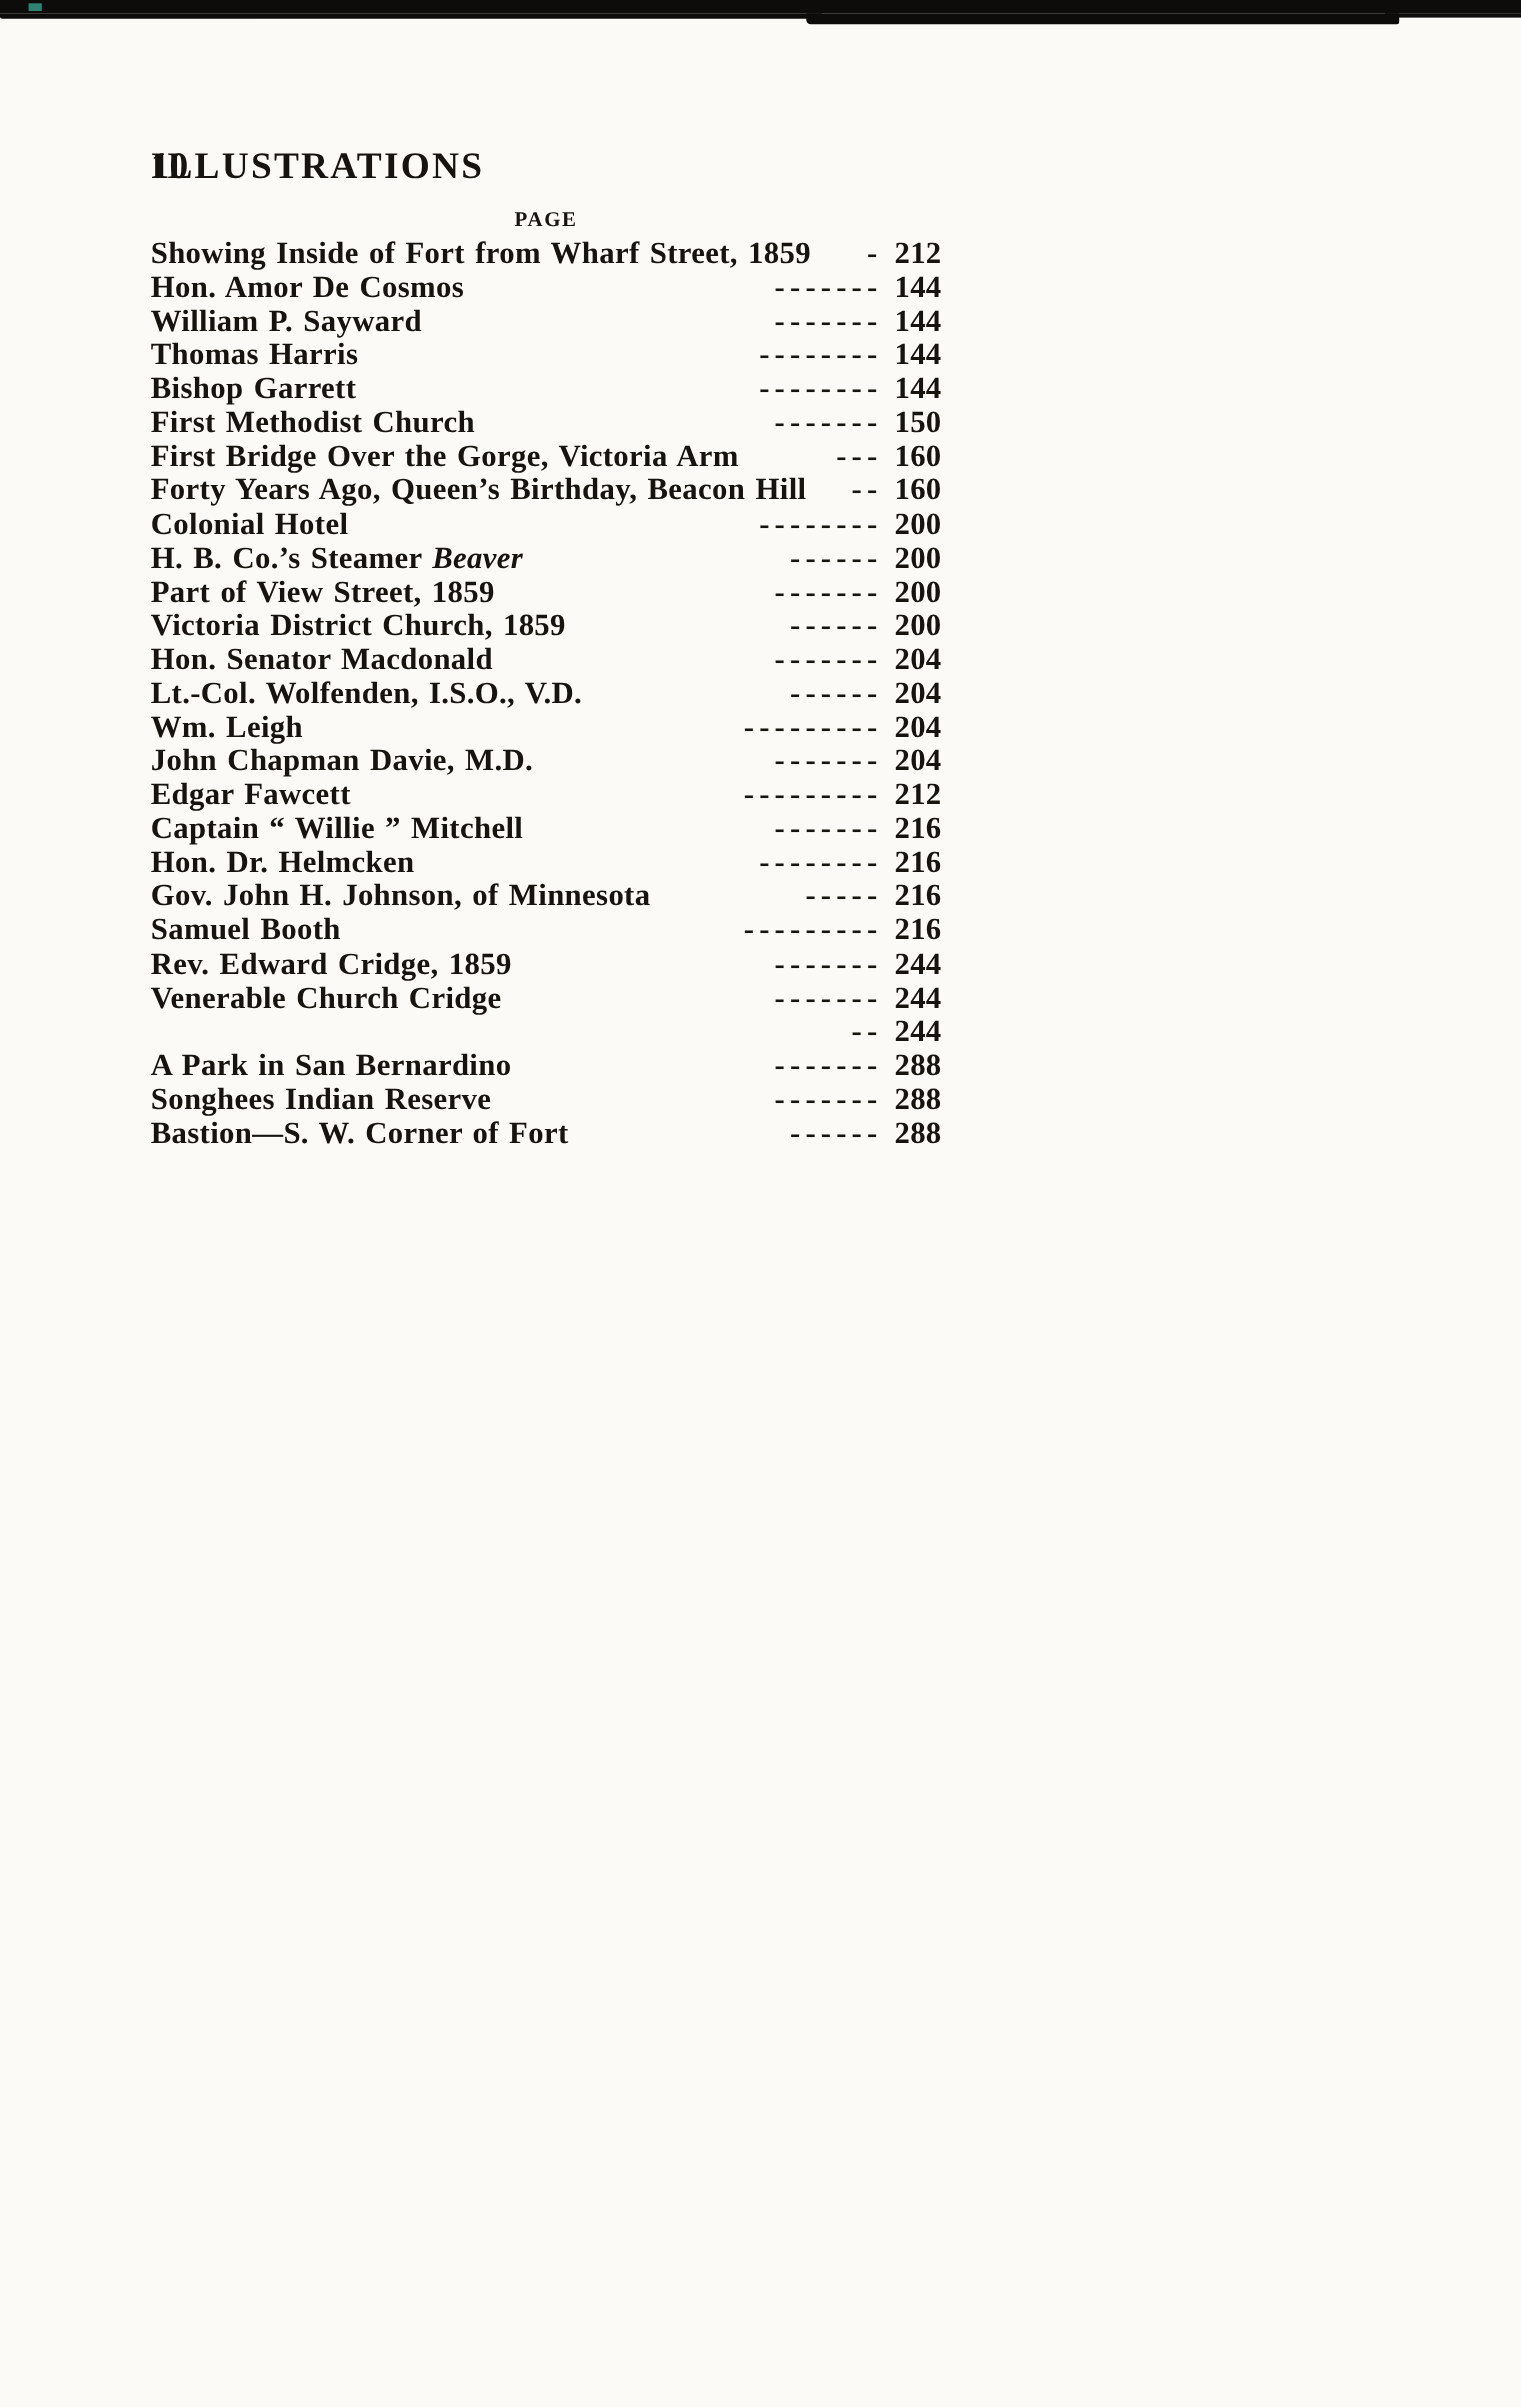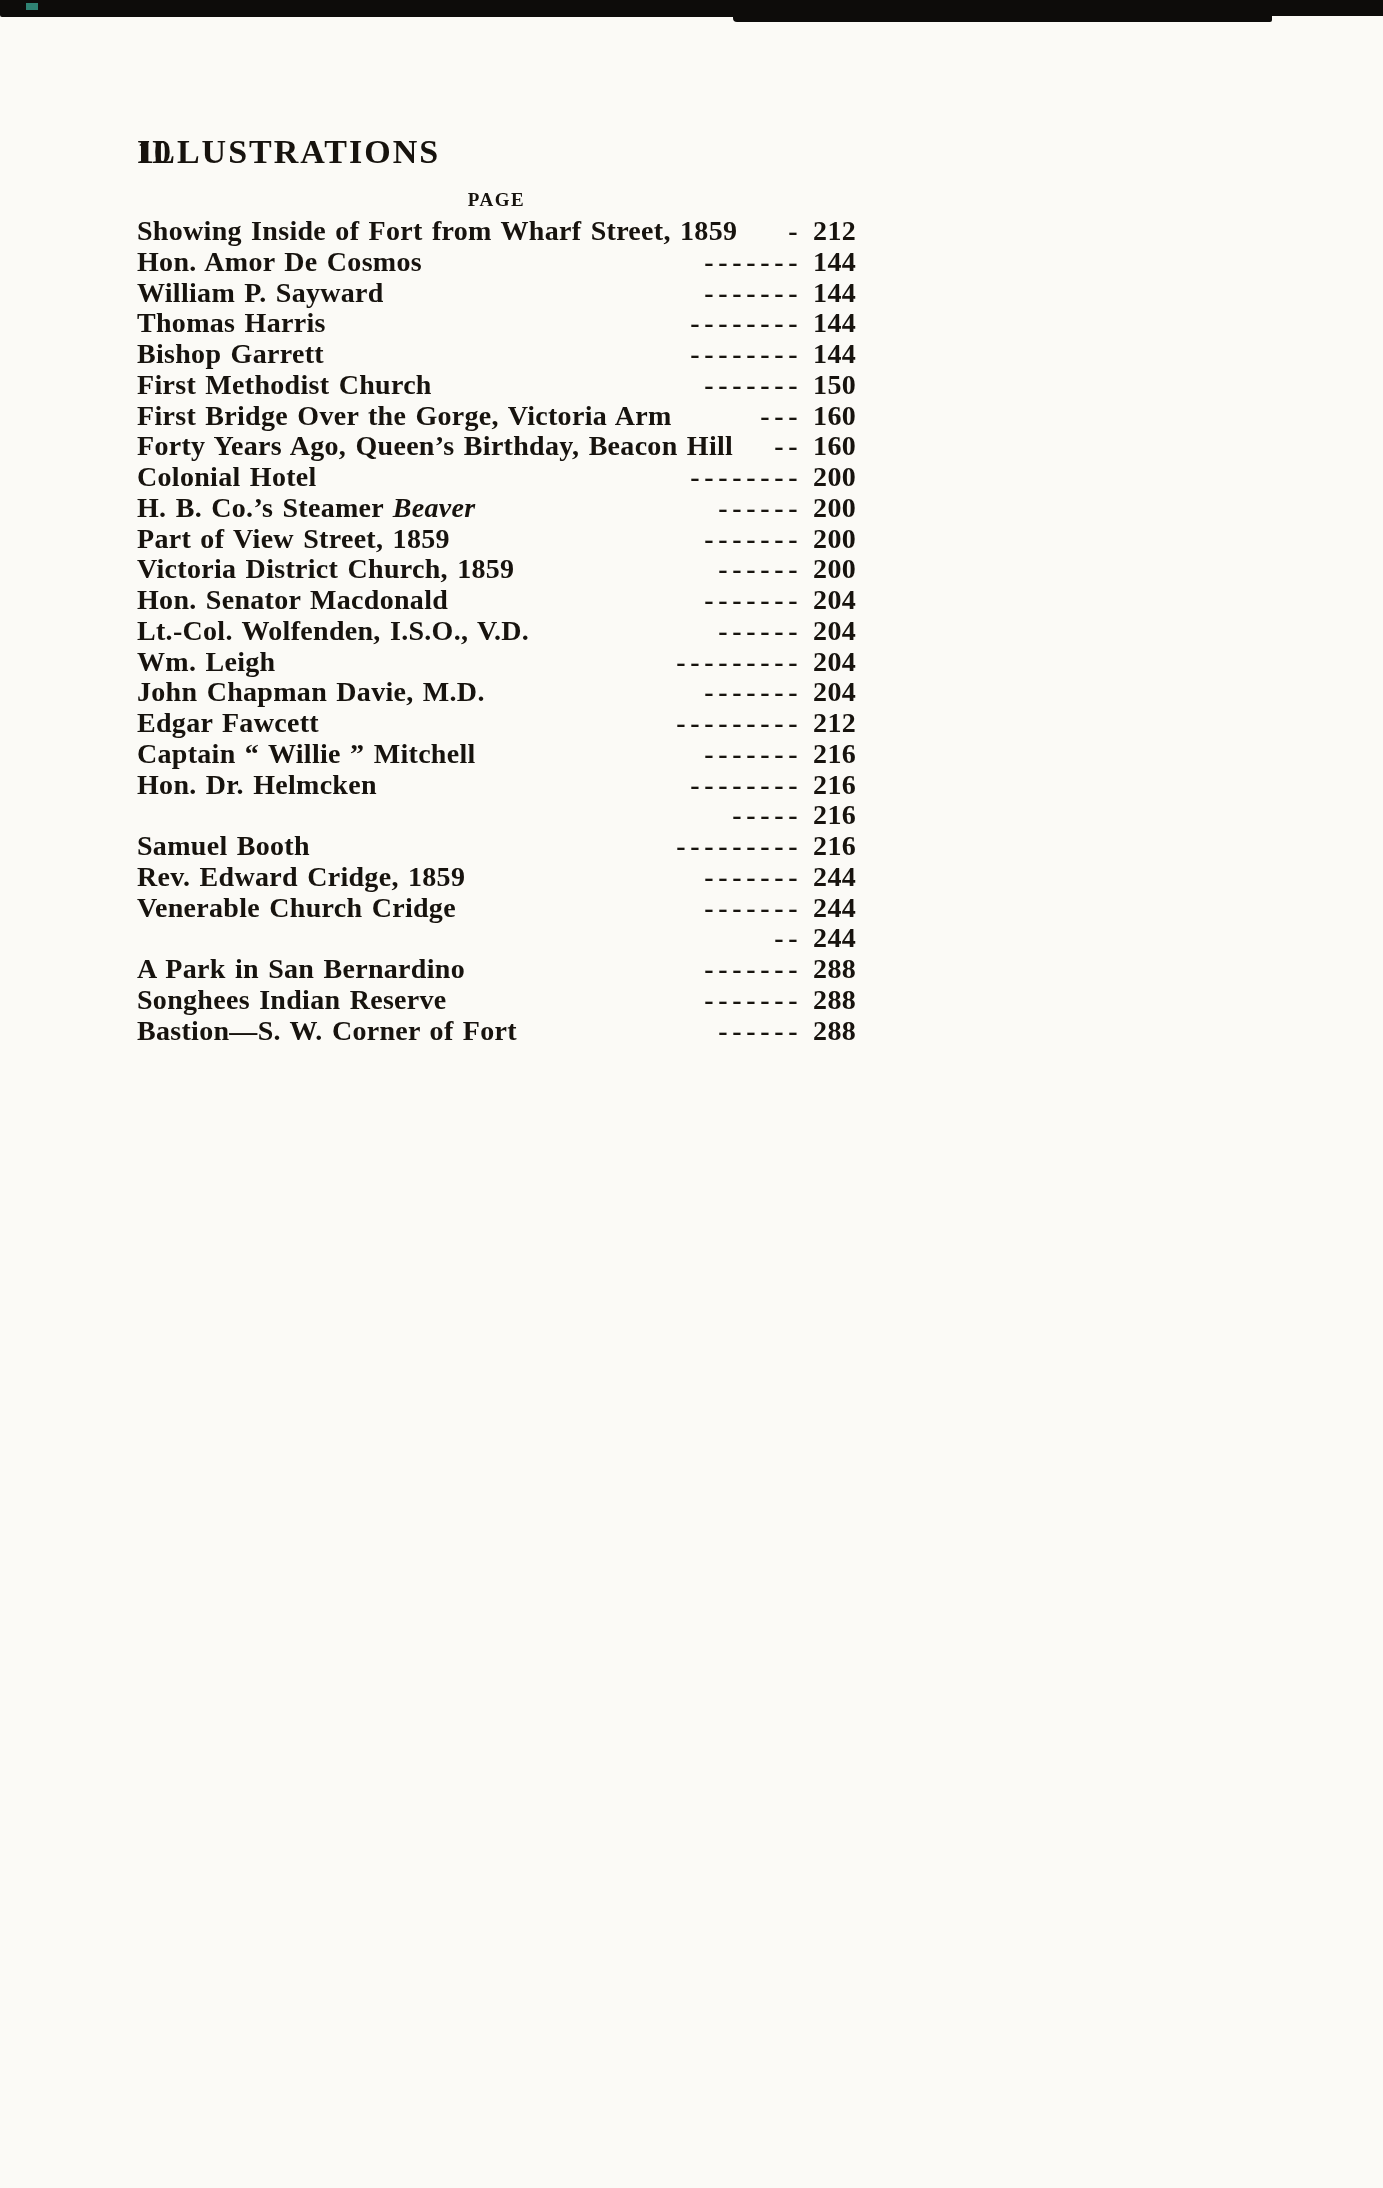--- a/index.html
+++ b/index.html
@@ -348,20 +348,21 @@
             <span class="dash">-</span>
             <span class="dash">-</span>
             <span class="dash">-</span>
             <span class="dash">-</span>
             <span class="dash">-</span>
           </span>
     <span class="pagenum">216</span>
   </div>
 
   <div class="row">
+    <span class="title"><span>Gov. John H. Johnson, of Minnesota</span><span class="it"></span><span></span></span>
     <span class="leader">
             <span class="dash">-</span>
             <span class="dash">-</span>
             <span class="dash">-</span>
             <span class="dash">-</span>
             <span class="dash">-</span>
           </span>
     <span class="pagenum">216</span>
   </div>
 

